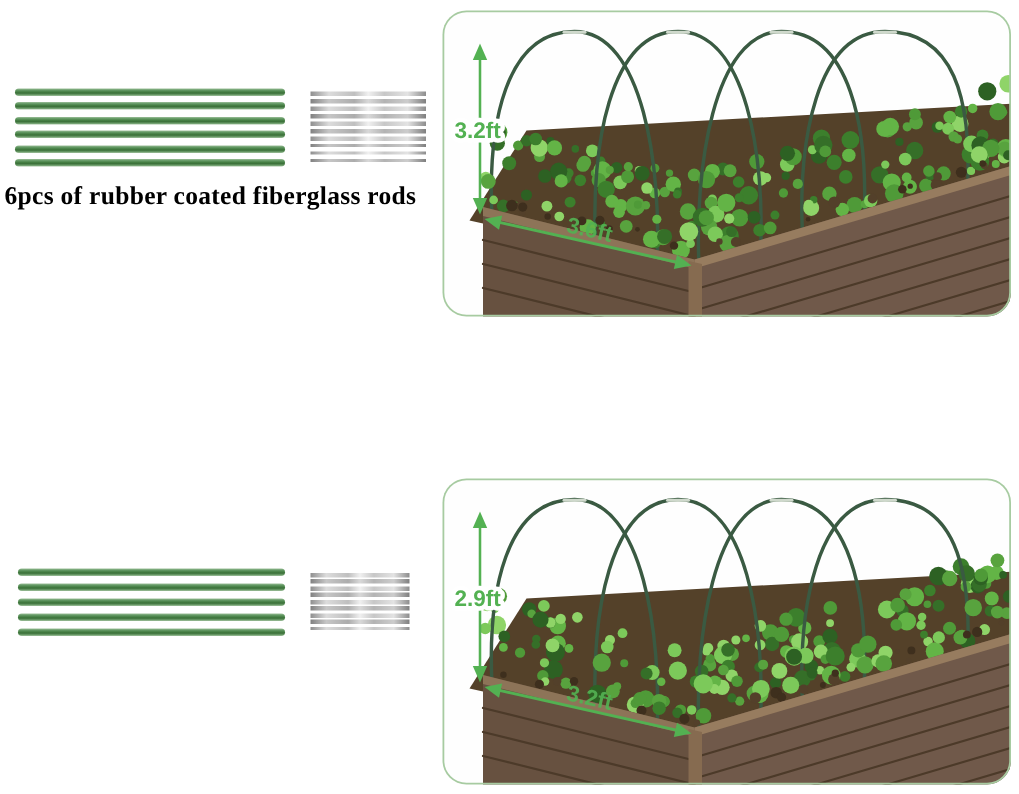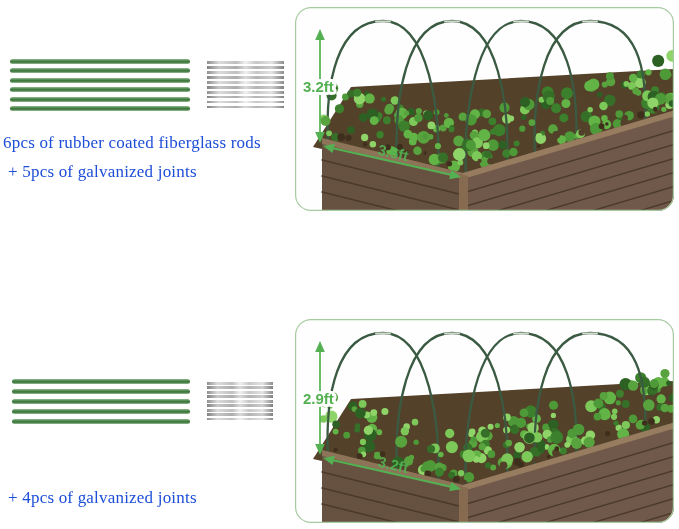--- a/index.html
+++ b/index.html
@@ -1,22 +1,22 @@
 <!DOCTYPE html>
 <html><head>
 <meta charset="utf-8">
 <style>
   html,body{margin:0;padding:0;background:#ffffff;}
   #stage{
     position:relative;width:679px;height:529px;background:#ffffff;overflow:hidden;
     font-family:"Liberation Serif",serif;
   }
   .caption{
-    position:absolute;color:#1d4ed8;font-size:17px;font-weight:400;
-    white-space:nowrap;line-height:1.15;letter-spacing:0.2px;margin-top:12px;
+    position:absolute;color:#000000;font-size:17px;font-weight:700;
+    white-space:nowrap;line-height:1.15;letter-spacing:0.2px;
   }
   .bars{position:absolute;display:flex;flex-direction:column;}
   .rods-0{left:10px;top:59px;width:180px;gap:4.4px;}
   .rods-1{left:12px;top:379px;width:178px;gap:5px;}
   .joints-0{left:207px;top:61px;width:77px;gap:2.4px;}
   .joints-1{left:207px;top:382px;width:66px;gap:1.9px;}
   .rods .bar{
     height:5px;border-radius:2.5px;
     background:linear-gradient(180deg,#9dbf9a 0%,#649a65 22%,#437c41 48%,#3c713a 62%,#6e9e6c 85%,#a5c3a2 100%);
   }
@@ -53,21 +53,20 @@
       <div class="bar"></div>
       <div class="bar"></div>
       <div class="bar"></div>
       <div class="bar"></div>
       <div class="bar"></div>
       <div class="bar"></div>
       <div class="bar"></div>
       <div class="bar"></div>
     </div>
   <div class="caption" style="left:3px;top:121px">6pcs of rubber coated fiberglass rods</div>
-  <div class="caption" style="left:8px;top:150px">+ 5pcs of galvanized joints</div>
 
   <svg class="panel panel-0" viewBox="0 0 383 208">
     <g clip-path="url(#pclip0)">
         <rect x="0" y="0" width="383" height="208" fill="#fefefe"></rect>
         <polygon points="20,142 170,175 383,112 383,64 58,82" fill="#544129"></polygon>
         <circle cx="355.4299876280129" cy="67.30842787137999" r="3.155831241607666" fill="#63b446"></circle>
         <circle cx="143.52763175964355" cy="123.63203986473084" r="3.602472686767578" fill="#63b446"></circle>
         <circle cx="73.95861625671387" cy="88.94989325113298" r="2.6532973289489745" fill="#2d6123"></circle>
         <circle cx="263.11185240745544" cy="103.23400546145439" r="5.032492542266846" fill="#3c7f2c"></circle>
         <circle cx="93.87730687856674" cy="115.23865060127974" r="3.886598014831543" fill="#3c7f2c"></circle>
@@ -309,21 +308,20 @@
       <div class="bar"></div>
       <div class="bar"></div>
       <div class="bar"></div>
       <div class="bar"></div>
       <div class="bar"></div>
       <div class="bar"></div>
       <div class="bar"></div>
       <div class="bar"></div>
       <div class="bar"></div>
     </div>
-  <div class="caption" style="left:8px;top:476px">+ 4pcs of galvanized joints</div>
 
   <svg class="panel panel-1" viewBox="0 0 383 208">
     <g clip-path="url(#pclip1)">
         <rect x="0" y="0" width="383" height="208" fill="#fefefe"></rect>
         <polygon points="20,142 170,175 383,112 383,64 58,82" fill="#544129"></polygon>
         <circle cx="371.4372205734253" cy="64.80618275356292" r="4.788315200805664" fill="#63b446"></circle>
         <circle cx="39.23197865486145" cy="80.5211895684123" r="5.791335964202881" fill="#4f9a38"></circle>
         <circle cx="353.5093340277672" cy="72.23285946768522" r="6.0276459693908695" fill="#8fd468"></circle>
         <circle cx="364.4683527946472" cy="72.1550832839012" r="3.4076074600219726" fill="#4f9a38"></circle>
         <circle cx="180.09831190109253" cy="126.27687016439438" r="4.397933387756348" fill="#58a33e"></circle>

